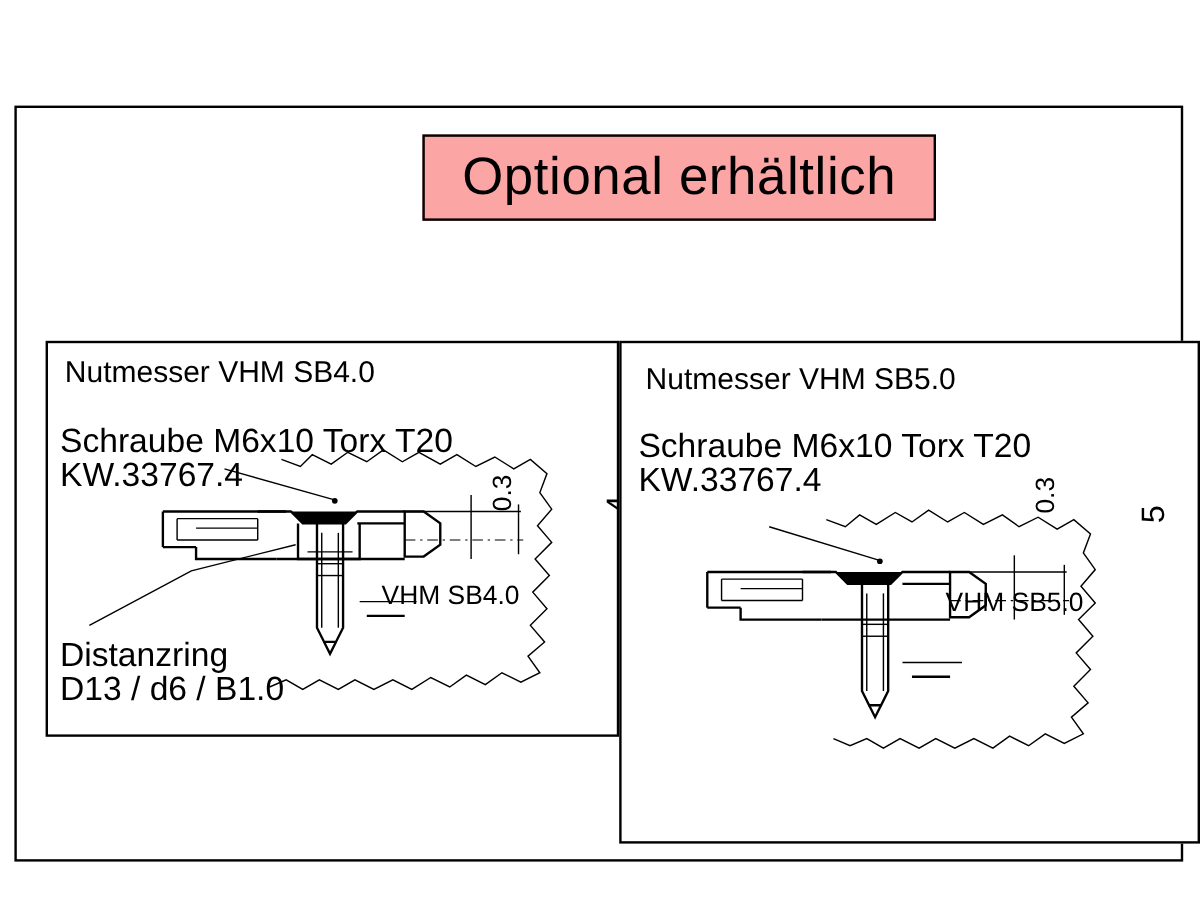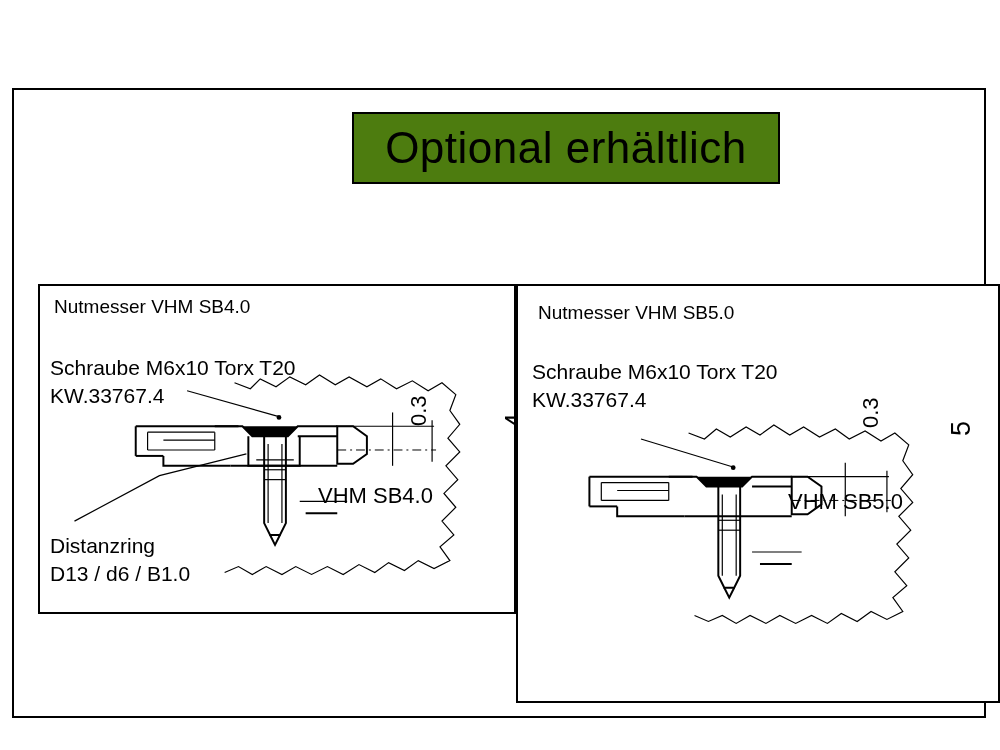--- a/index.html
+++ b/index.html
@@ -28,21 +28,21 @@
   }
 
   
   #title-banner {
     position: absolute;
     left: 352px;
     top: 112px;
     width: 428px;
     height: 72px;
     border: 2px solid #000;
-    background: #4d7c0f;
+    background: #fca5a5;
     box-sizing: border-box;
     display: flex;
     align-items: center;
     justify-content: center;
     z-index: 5;
   }
   #title-banner .title-text {
     font-size: 44px;
     letter-spacing: 0.5px;
     white-space: nowrap;
@@ -63,29 +63,29 @@
   }
   #panel-right {
     left: 502px;
     top: 194px;
     width: 484px;
     height: 419px;
   }
 
   .panel-title {
     position: absolute;
-    font-size: 19px;
+    font-size: 25px;
     white-space: nowrap;
   }
   #panel-left .panel-title { left: 14px; top: 10px; }
   #panel-right .panel-title { left: 20px; top: 16px; }
 
   .label-block {
     position: absolute;
-    font-size: 21px;
+    font-size: 28px;
     line-height: 28px;
     white-space: nowrap;
   }
   #panel-left .screw-label { left: 10px; top: 68px; }
   #panel-right .screw-label { left: 14px; top: 72px; }
 
   #panel-left .ring-label { left: 10px; top: 246px; }
 
   .vhm-label {
     position: absolute;

